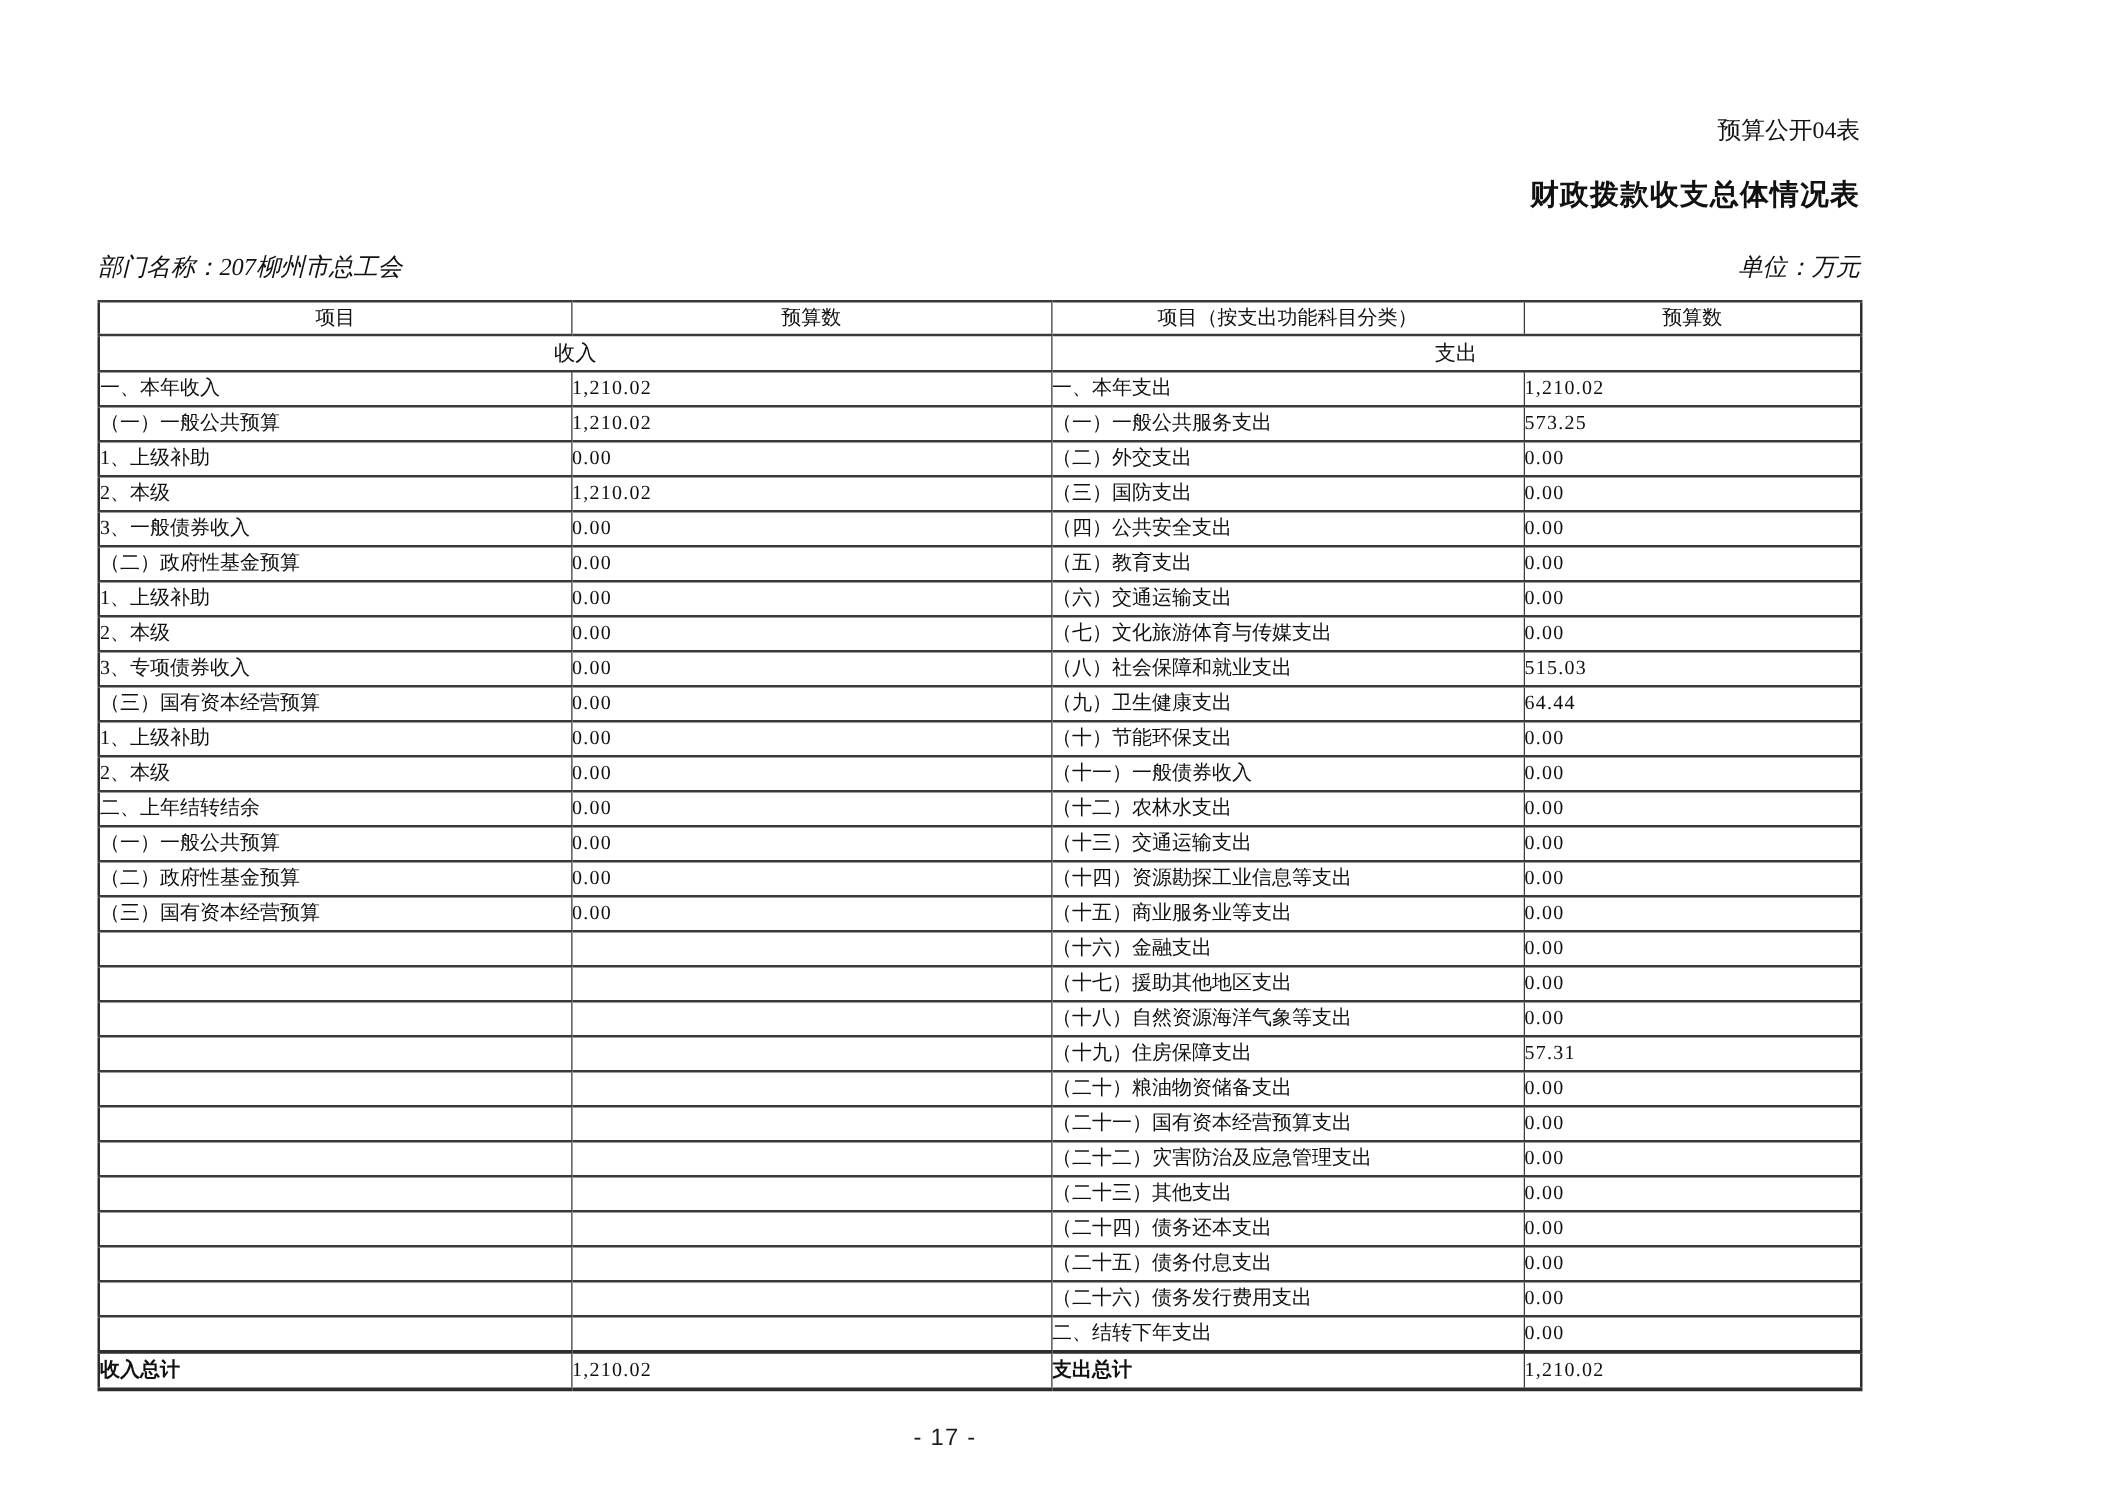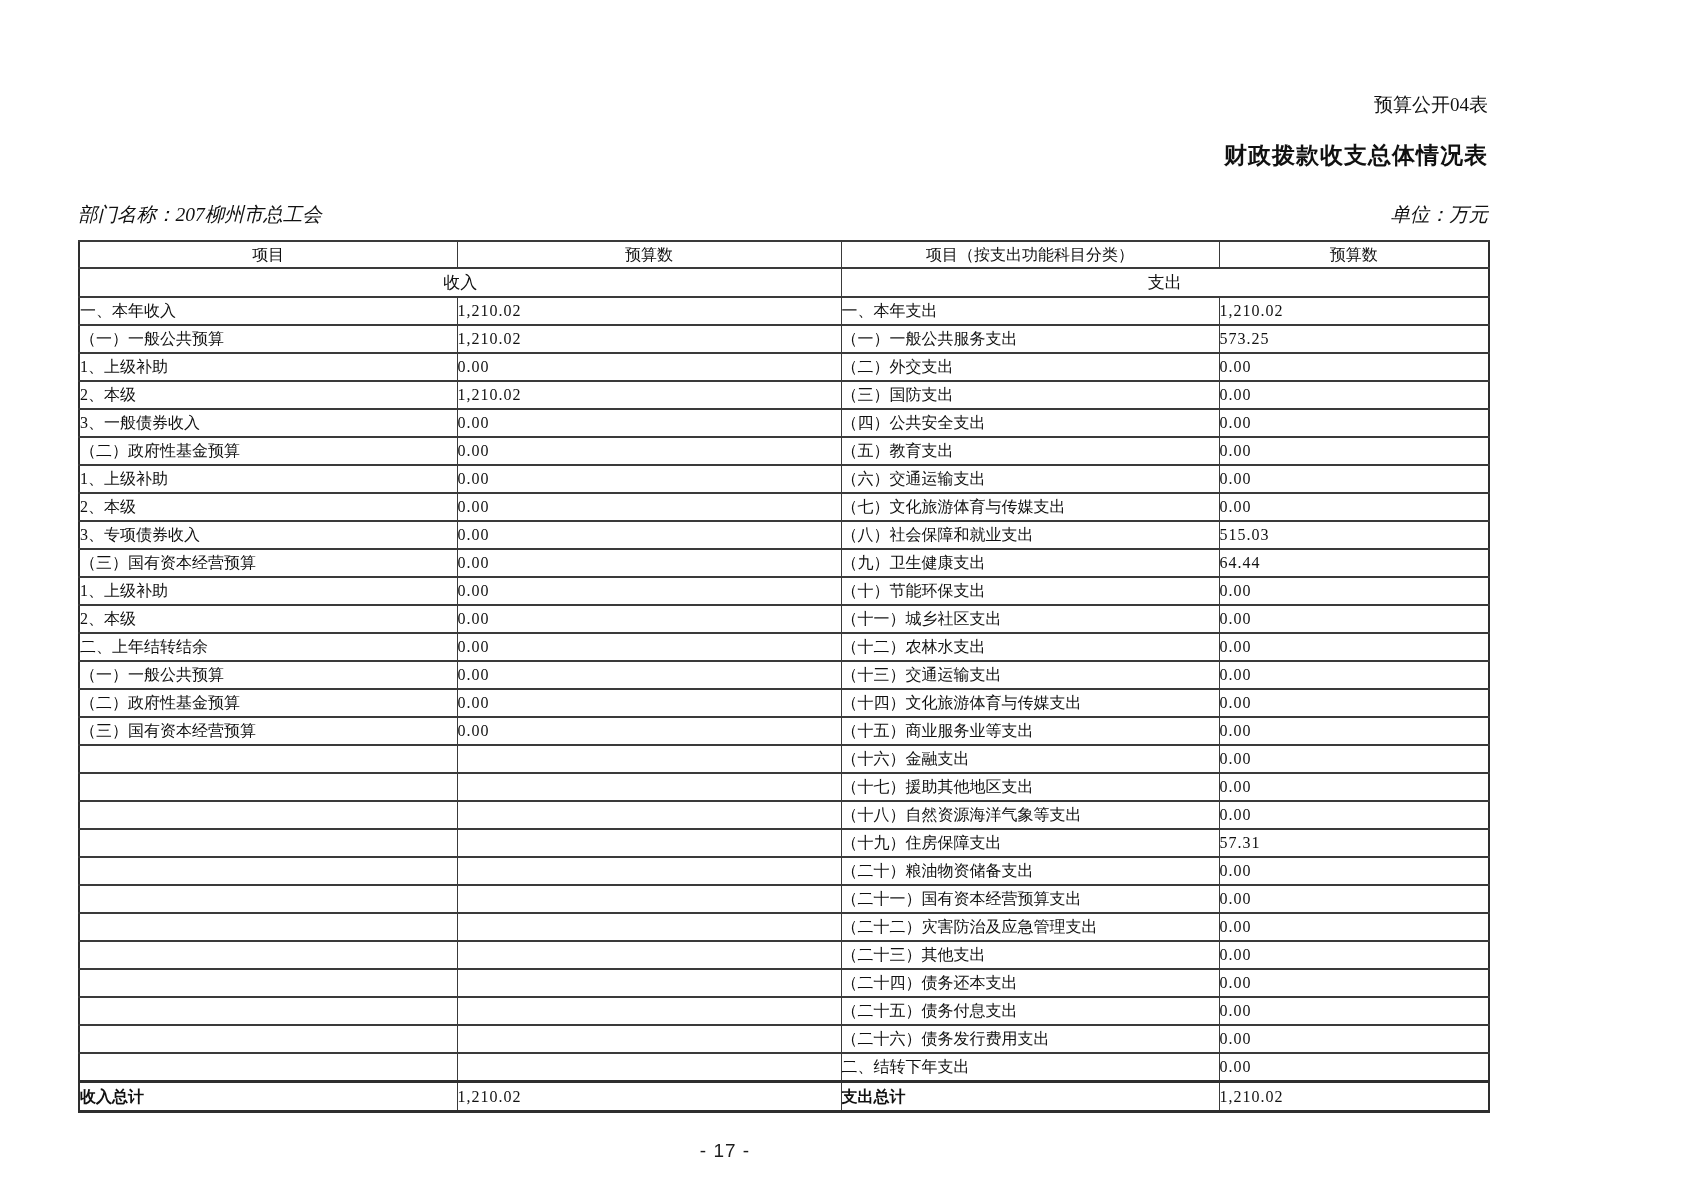--- a/index.html
+++ b/index.html
@@ -42,21 +42,21 @@
   td.ind-i2{padding-left:13px;}
   td.ind-i3{padding-left:31px;}
   td.ind-e1{padding-left:10px;}
   td.ind-e2{padding-left:25px;}
   .mid{border-left-width:2px;}
   tr.totals td{border-top:3px solid #2e2e2e;border-bottom:3px solid #2e2e2e;height:27px;}
   tr.totals td.total-label{font-weight:bold;text-align:left;font-size:16px;line-height:27px;}
   .page-number{
     position:absolute;left:0;top:1140px;width:1450px;text-align:center;
     font-family:"Liberation Sans","DejaVu Sans",sans-serif;
-    font-size:19px;color:#1c1c1c;letter-spacing:1px;
+    font-size:19px;color:#1c1c1c;letter-spacing:1px;padding-left:31px;
   }
 </style>
 </head>
 <body>
 
 <div class="form-label">预算公开04表</div>
 
 <div class="page-title">财政拨款收支总体情况表</div>
 
 <div class="meta-line">
@@ -146,39 +146,39 @@
   </tr>
       <tr>
     <td class="item-cell ind-i3">1、上级补助</td>
     <td class="value-cell">0.00</td>
     <td class="item-cell mid ind-e2">（十）节能环保支出</td>
     <td class="value-cell">0.00</td>
   </tr>
       <tr>
     <td class="item-cell ind-i3">2、本级</td>
     <td class="value-cell">0.00</td>
-    <td class="item-cell mid ind-e2">（十一）城乡社区支出</td>
+    <td class="item-cell mid ind-e2">（十一）一般债券收入</td>
     <td class="value-cell">0.00</td>
   </tr>
       <tr>
     <td class="item-cell ind-i1">二、上年结转结余</td>
     <td class="value-cell">0.00</td>
     <td class="item-cell mid ind-e2">（十二）农林水支出</td>
     <td class="value-cell">0.00</td>
   </tr>
       <tr>
     <td class="item-cell ind-i2">（一）一般公共预算</td>
     <td class="value-cell">0.00</td>
     <td class="item-cell mid ind-e2">（十三）交通运输支出</td>
     <td class="value-cell">0.00</td>
   </tr>
       <tr>
     <td class="item-cell ind-i2">（二）政府性基金预算</td>
     <td class="value-cell">0.00</td>
-    <td class="item-cell mid ind-e2">（十四）文化旅游体育与传媒支出</td>
+    <td class="item-cell mid ind-e2">（十四）资源勘探工业信息等支出</td>
     <td class="value-cell">0.00</td>
   </tr>
       <tr>
     <td class="item-cell ind-i2">（三）国有资本经营预算</td>
     <td class="value-cell">0.00</td>
     <td class="item-cell mid ind-e2">（十五）商业服务业等支出</td>
     <td class="value-cell">0.00</td>
   </tr>
       <tr>
     <td class="item-cell"></td>

